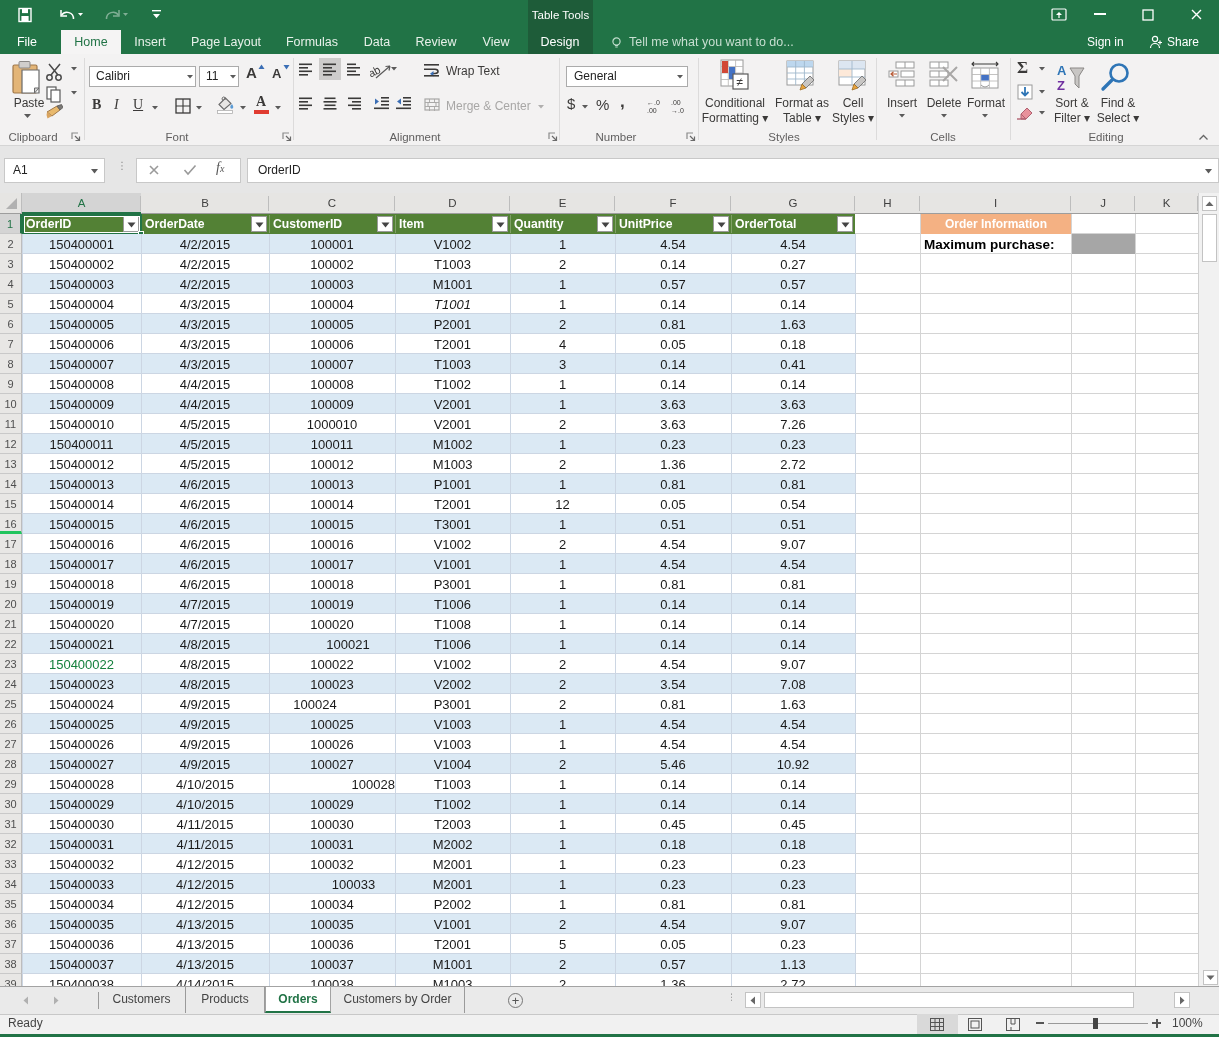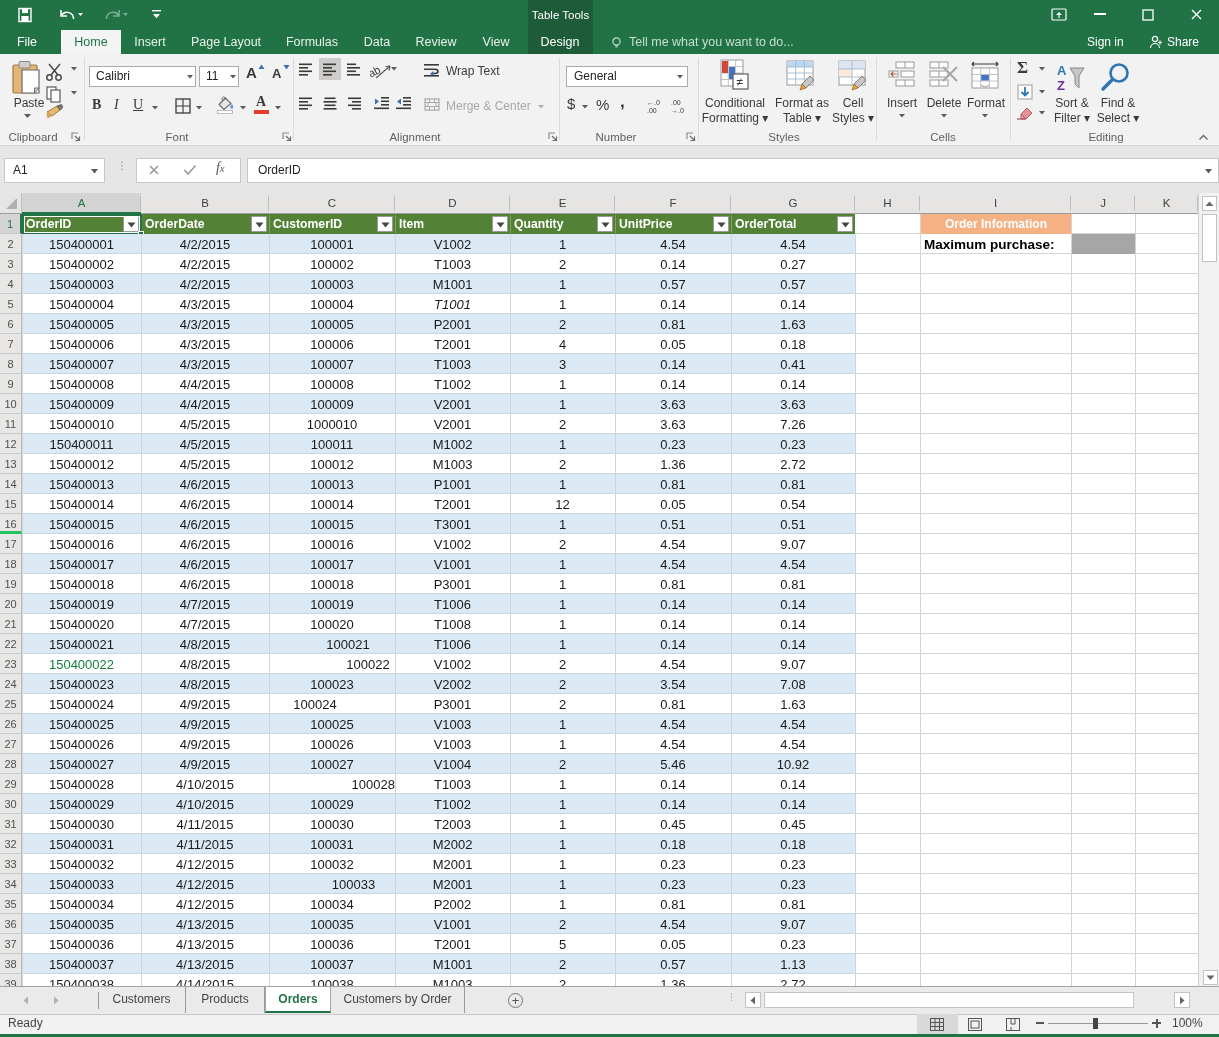--- a/index.html
+++ b/index.html
@@ -661,21 +661,21 @@
 <div class="abs" style="left:22px;top:420px;width:119px;height:20px;color:#1a1a1a;font-size:13px;text-align:center;line-height:21px;">150400021</div>
 <div class="abs" style="left:141px;top:420px;width:128px;height:20px;color:#1a1a1a;font-size:13px;text-align:center;line-height:21px;">4/8/2015</div>
 <div class="abs" style="left:269px;top:420px;width:126px;height:16px;color:#1a1a1a;font-size:13px;text-align:center;line-height:21px;margin-left:16px;">100021</div>
 <div class="abs" style="left:395px;top:420px;width:115px;height:20px;color:#1a1a1a;font-size:13px;text-align:center;line-height:21px;">T1006</div>
 <div class="abs" style="left:510px;top:420px;width:105px;height:20px;color:#1a1a1a;font-size:13px;text-align:center;line-height:21px;">1</div>
 <div class="abs" style="left:615px;top:420px;width:116px;height:20px;color:#1a1a1a;font-size:13px;text-align:center;line-height:21px;">0.14</div>
 <div class="abs" style="left:731px;top:420px;width:124px;height:20px;color:#1a1a1a;font-size:13px;text-align:center;line-height:21px;">0.14</div>
 <div class="abs" style="left:22px;top:440px;width:833px;height:20px;background:#fff;border-bottom:1px solid #ccd6e3;"></div>
 <div class="abs" style="left:22px;top:440px;width:119px;height:20px;color:#15803d;font-size:13px;text-align:center;line-height:21px;">150400022</div>
 <div class="abs" style="left:141px;top:440px;width:128px;height:20px;color:#1a1a1a;font-size:13px;text-align:center;line-height:21px;">4/8/2015</div>
-<div class="abs" style="left:269px;top:440px;width:126px;height:20px;color:#1a1a1a;font-size:13px;text-align:center;line-height:21px;margin-left:36px;">100022</div>
+<div class="abs" style="left:269px;top:440px;width:126px;height:20px;color:#1a1a1a;font-size:13px;text-align:center;line-height:21px;">100022</div>
 <div class="abs" style="left:395px;top:440px;width:115px;height:20px;color:#1a1a1a;font-size:13px;text-align:center;line-height:21px;">V1002</div>
 <div class="abs" style="left:510px;top:440px;width:105px;height:20px;color:#1a1a1a;font-size:13px;text-align:center;line-height:21px;">2</div>
 <div class="abs" style="left:615px;top:440px;width:116px;height:20px;color:#1a1a1a;font-size:13px;text-align:center;line-height:21px;">4.54</div>
 <div class="abs" style="left:731px;top:440px;width:124px;height:20px;color:#1a1a1a;font-size:13px;text-align:center;line-height:21px;">9.07</div>
 <div class="abs" style="left:22px;top:460px;width:833px;height:20px;background:#dbe9f4;border-bottom:1px solid #ccd6e3;"></div>
 <div class="abs" style="left:22px;top:460px;width:119px;height:20px;color:#1a1a1a;font-size:13px;text-align:center;line-height:21px;">150400023</div>
 <div class="abs" style="left:141px;top:460px;width:128px;height:20px;color:#1a1a1a;font-size:13px;text-align:center;line-height:21px;">4/8/2015</div>
 <div class="abs" style="left:269px;top:460px;width:126px;height:20px;color:#1a1a1a;font-size:13px;text-align:center;line-height:21px;">100023</div>
 <div class="abs" style="left:395px;top:460px;width:115px;height:20px;color:#1a1a1a;font-size:13px;text-align:center;line-height:21px;">V2002</div>
 <div class="abs" style="left:510px;top:460px;width:105px;height:20px;color:#1a1a1a;font-size:13px;text-align:center;line-height:21px;">2</div>

